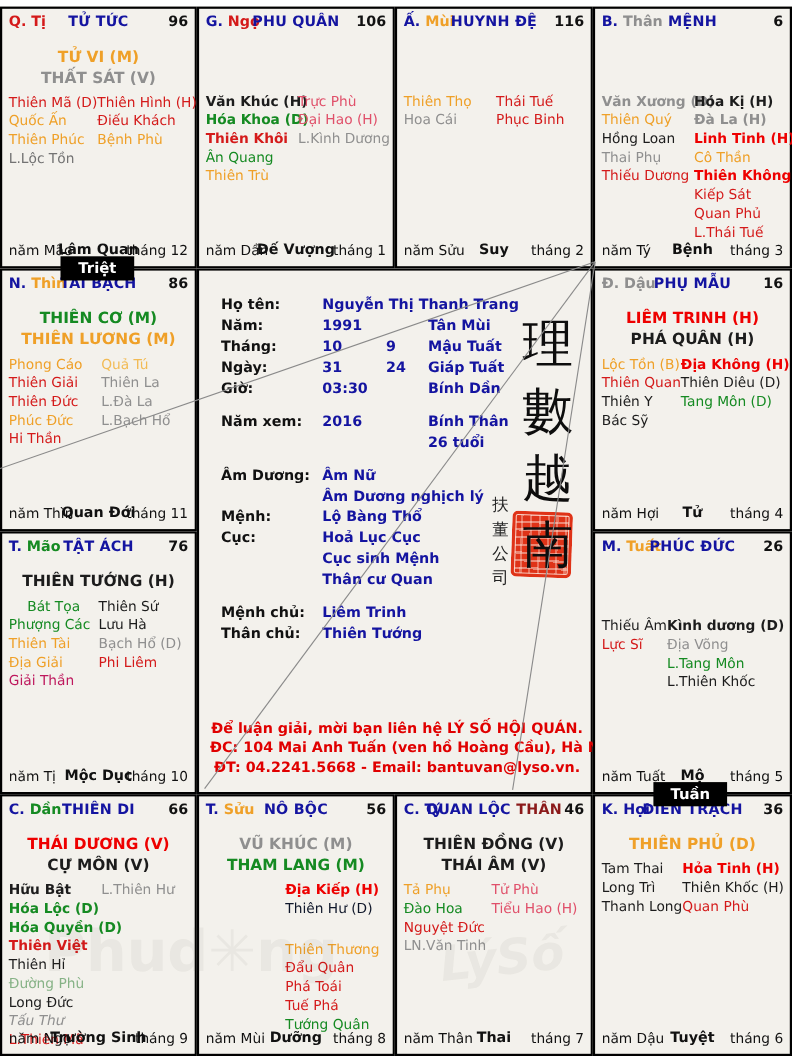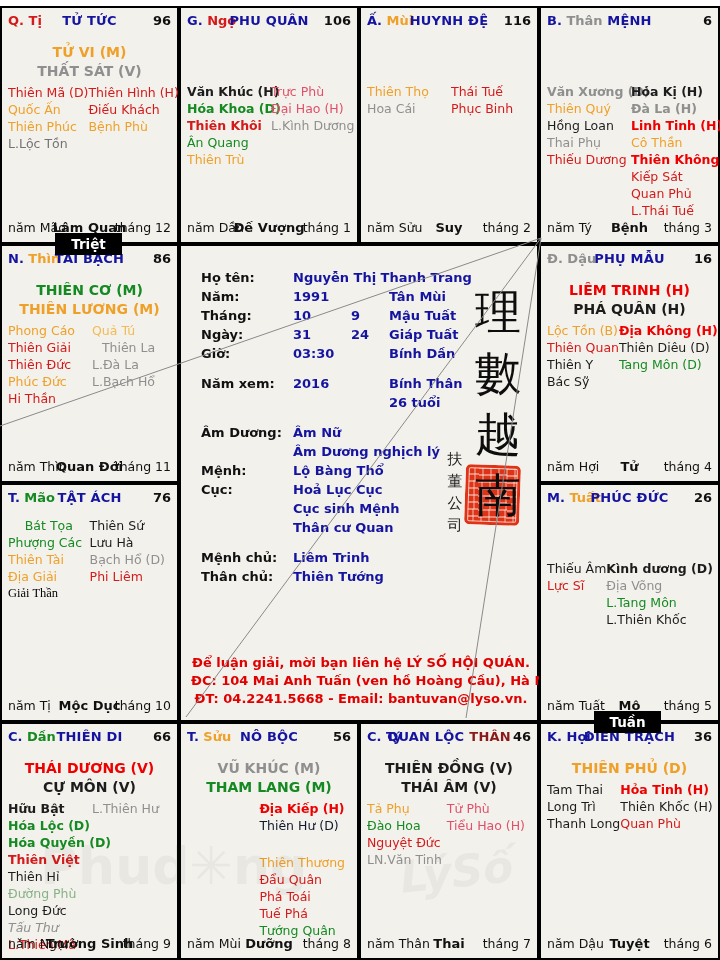--- a/index.html
+++ b/index.html
@@ -242,21 +242,21 @@
         <div class="cols">
           <div class="colL">
             <div class="star" style="color: rgb(239, 160, 40);">Phong Cáo</div>
             <div class="star" style="color: rgb(212, 26, 26);">Thiên Giải</div>
             <div class="star" style="color: rgb(212, 26, 26);">Thiên Đức</div>
             <div class="star" style="color: rgb(239, 160, 40);">Phúc Đức</div>
             <div class="star" style="color: rgb(212, 26, 26);">Hi Thần</div>
           </div>
           <div class="colR">
             <div class="star" style="color: rgb(242, 187, 85);">Quả Tú</div>
-            <div class="star" style="color: rgb(143, 143, 143); text-align: center;">Thiên La</div>
+            <div class="star" style="color: rgb(143, 143, 143);">Thiên La</div>
             <div class="star" style="color: rgb(143, 143, 143);">L.Đà La</div>
             <div class="star" style="color: rgb(143, 143, 143);">L.Bạch Hổ</div>
           </div>
         </div>
         <div class="ftr"><span class="nam">năm Thìn</span><span class="stage">Quan Đới</span><span class="thang">tháng 11</span></div>
       </div>
       <div class="cell" style="left: 539px; top: 238px; width: 181px; height: 239px;">
         <div class="hdr"><span class="br"><span style="color: rgb(143, 143, 143);">Đ. </span><span style="color: rgb(143, 143, 143);">Dậu</span></span><span class="pname">PHỤ MẪU</span><span class="pnum">16</span></div>
         <div class="mains">
           <div class="mainstar" style="color: rgb(238, 0, 0);">LIÊM TRINH (H)</div>
@@ -272,27 +272,30 @@
           <div class="colR">
             <div class="star" style="color: rgb(238, 0, 0); font-weight: bold;">Địa Không (H)</div>
             <div class="star" style="color: rgb(28, 28, 28);">Thiên Diêu (D)</div>
             <div class="star" style="color: rgb(21, 138, 34);">Tang Môn (D)</div>
           </div>
         </div>
         <div class="ftr"><span class="nam">năm Hợi</span><span class="stage">Tử</span><span class="thang">tháng 4</span></div>
       </div>
       <div class="cell" style="left: 0px; top: 477px; width: 179px; height: 239px;">
         <div class="hdr"><span class="br"><span style="color: rgb(20, 20, 160);">T. </span><span style="color: rgb(21, 138, 34);">Mão</span></span><span class="pname">TẬT ÁCH</span><span class="pnum">76</span></div>
+        <div class="mains">
+          <div class="mainstar" style="color: rgb(28, 28, 28);">THIÊN TƯỚNG (H)</div>
+        </div>
         <div class="cols">
           <div class="colL">
             <div class="star" style="color: rgb(21, 138, 34); text-align: center;">Bát Tọa</div>
             <div class="star" style="color: rgb(21, 138, 34);">Phượng Các</div>
             <div class="star" style="color: rgb(239, 160, 40);">Thiên Tài</div>
             <div class="star" style="color: rgb(239, 160, 40);">Địa Giải</div>
-            <div class="star" style="color: #000000; font-family: Liberation Serif, serif;">Giải Thần</div>
+            <div class="star" style="color: #be185d;">Giải Thần</div>
           </div>
           <div class="colR">
             <div class="star" style="color: rgb(28, 28, 28);">Thiên Sứ</div>
             <div class="star" style="color: rgb(28, 28, 28);">Lưu Hà</div>
             <div class="star" style="color: rgb(143, 143, 143);">Bạch Hổ (D)</div>
             <div class="star" style="color: rgb(212, 26, 26);">Phi Liêm</div>
           </div>
         </div>
         <div class="ftr"><span class="nam">năm Tị</span><span class="stage">Mộc Dục</span><span class="thang">tháng 10</span></div>
       </div>

